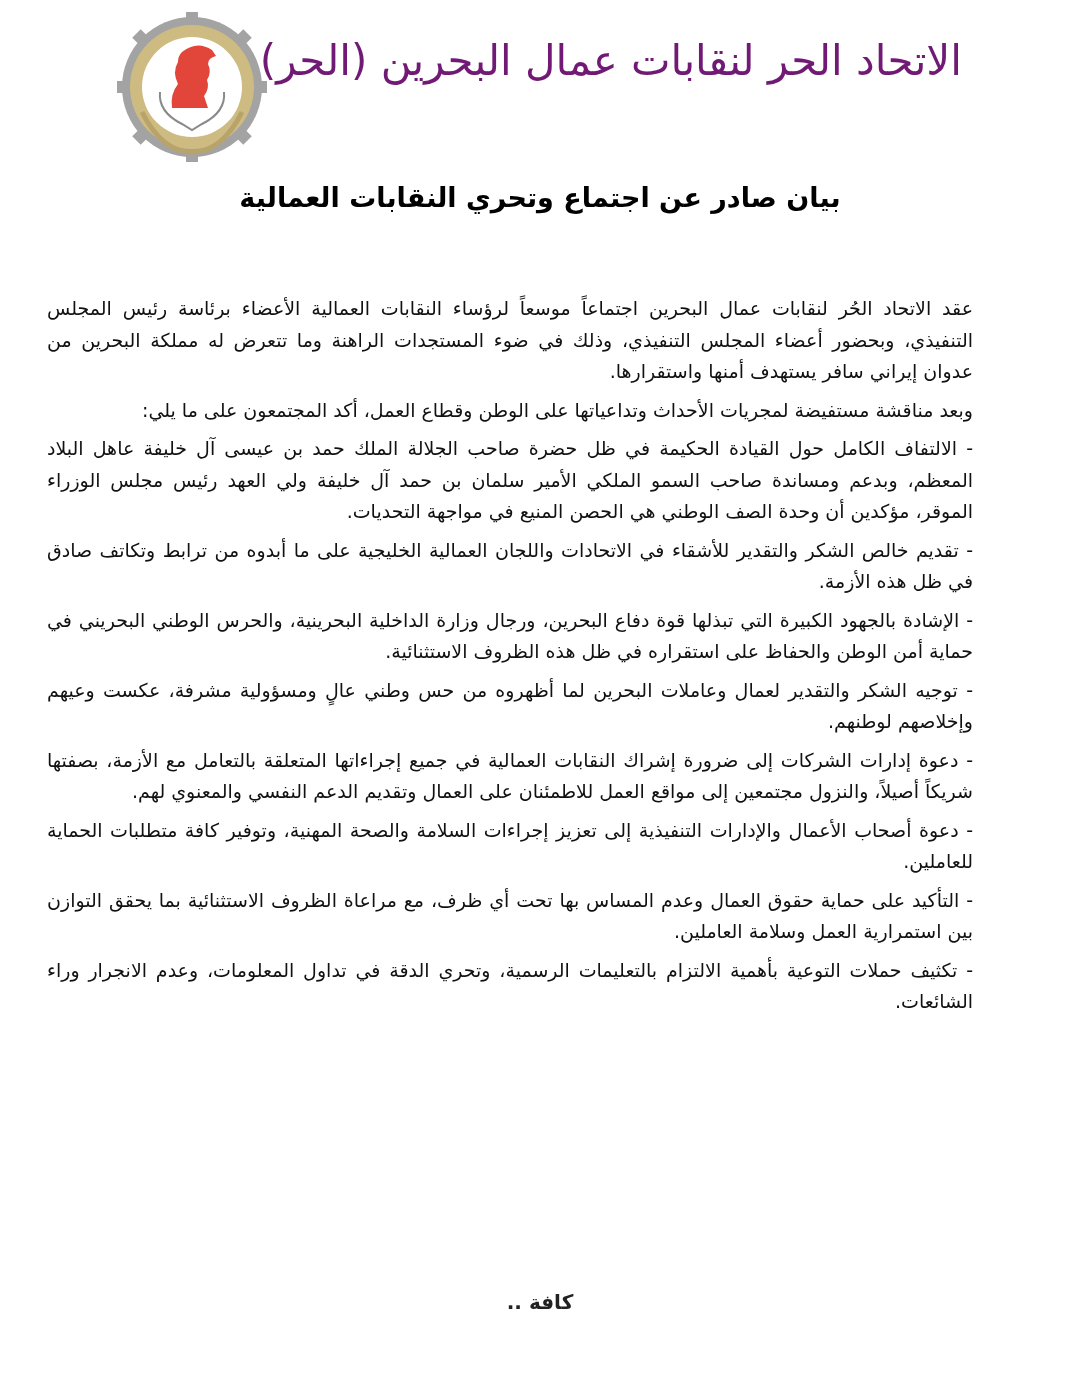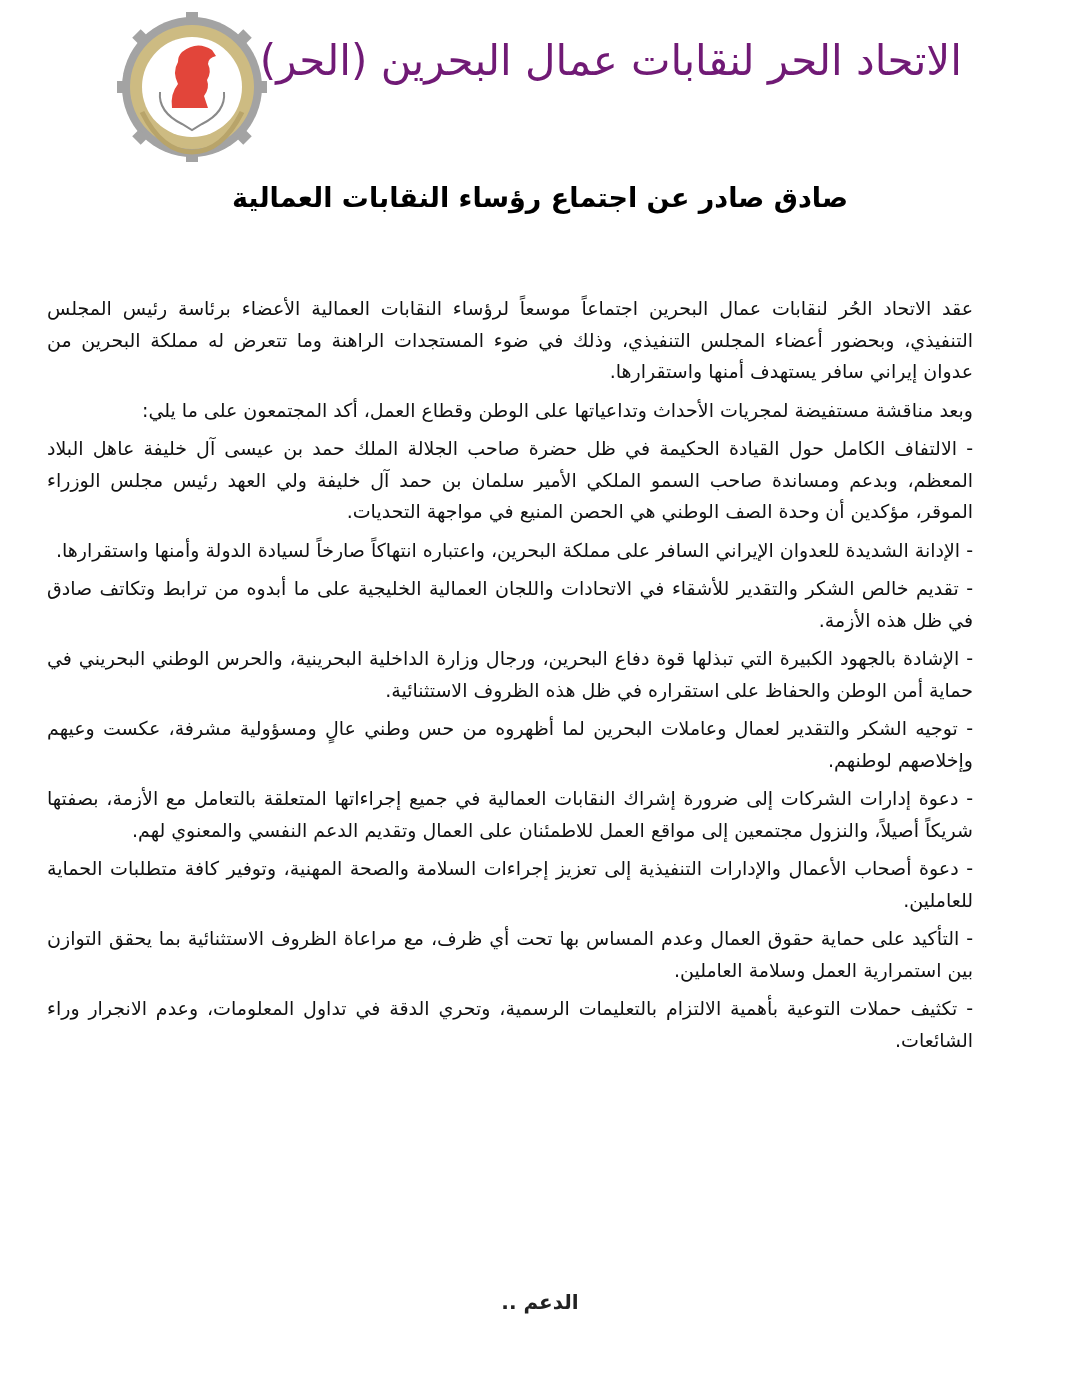--- a/index.html
+++ b/index.html
@@ -36,30 +36,29 @@
       </g>
       <path d="M70 40 Q85 28 100 38 L104 44 Q96 46 96 52 Q100 60 95 68 Q98 76 92 84 L96 96 L60 96 Q58 82 66 72 Q60 60 66 50 Q66 44 70 40 Z" fill="#e2453a"></path>
       <path d="M48 80 Q46 100 70 112 L80 118 L90 112 Q114 100 112 80" fill="none" stroke="#8a8a8a" stroke-width="2"></path>
       <path d="M30 100 Q50 140 80 140 Q110 140 130 100" fill="none" stroke="#b8a46a" stroke-width="5"></path>
     </svg>
   </div>
   <div class="org-ar">الاتحاد الحر لنقابات عمال البحرين (الحر)</div>
 </div>
 
 <div class="title">
-  <div>صادق صادر عن اجتماع  رؤساء النقابات العمالية</div>
+  <div>بيان صادر عن اجتماع  وتحري النقابات العمالية</div>
 </div>
 
 <div class="body">
   <p>عقد الاتحاد الحُر لنقابات عمال البحرين اجتماعاً موسعاً لرؤساء النقابات العمالية الأعضاء برئاسة رئيس المجلس التنفيذي، وبحضور أعضاء المجلس التنفيذي، وذلك في ضوء المستجدات الراهنة وما تتعرض له مملكة البحرين من عدوان إيراني سافر يستهدف أمنها واستقرارها.</p>
   <p>وبعد مناقشة مستفيضة لمجريات الأحداث وتداعياتها على الوطن وقطاع العمل، أكد المجتمعون على ما يلي:</p>
   <p>- الالتفاف الكامل حول القيادة الحكيمة في ظل حضرة صاحب الجلالة الملك حمد بن عيسى آل خليفة عاهل البلاد المعظم، وبدعم ومساندة صاحب السمو الملكي الأمير سلمان بن حمد آل خليفة ولي العهد رئيس مجلس الوزراء الموقر، مؤكدين أن وحدة الصف الوطني هي الحصن المنيع في مواجهة التحديات.</p>
-  <p>- الإدانة الشديدة للعدوان الإيراني السافر على مملكة البحرين، واعتباره انتهاكاً صارخاً لسيادة الدولة وأمنها واستقرارها.</p>
   <p>- تقديم خالص الشكر والتقدير للأشقاء في الاتحادات واللجان العمالية الخليجية على ما أبدوه من ترابط وتكاتف صادق في ظل هذه الأزمة.</p>
   <p>- الإشادة بالجهود الكبيرة التي تبذلها قوة دفاع البحرين، ورجال وزارة الداخلية البحرينية، والحرس الوطني البحريني في حماية أمن الوطن والحفاظ على استقراره في ظل هذه الظروف الاستثنائية.</p>
   <p>- توجيه الشكر والتقدير لعمال وعاملات البحرين لما أظهروه من حس وطني عالٍ ومسؤولية مشرفة، عكست وعيهم وإخلاصهم لوطنهم.</p>
   <p>- دعوة إدارات الشركات إلى ضرورة إشراك النقابات العمالية في جميع إجراءاتها المتعلقة بالتعامل مع الأزمة، بصفتها شريكاً أصيلاً، والنزول مجتمعين إلى مواقع العمل للاطمئنان على العمال وتقديم الدعم النفسي والمعنوي لهم.</p>
   <p>- دعوة أصحاب الأعمال والإدارات التنفيذية إلى تعزيز إجراءات السلامة والصحة المهنية، وتوفير كافة متطلبات الحماية للعاملين.</p>
   <p>- التأكيد على حماية حقوق العمال وعدم المساس بها تحت أي ظرف، مع مراعاة الظروف الاستثنائية بما يحقق التوازن بين استمرارية العمل وسلامة العاملين.</p>
   <p>- تكثيف حملات التوعية بأهمية الالتزام بالتعليمات الرسمية، وتحري الدقة في تداول المعلومات، وعدم الانجرار وراء الشائعات.</p>
 </div>
 
-<div class="footer">الدعم ..</div>
+<div class="footer">كافة ..</div>
 
 </body></html>

